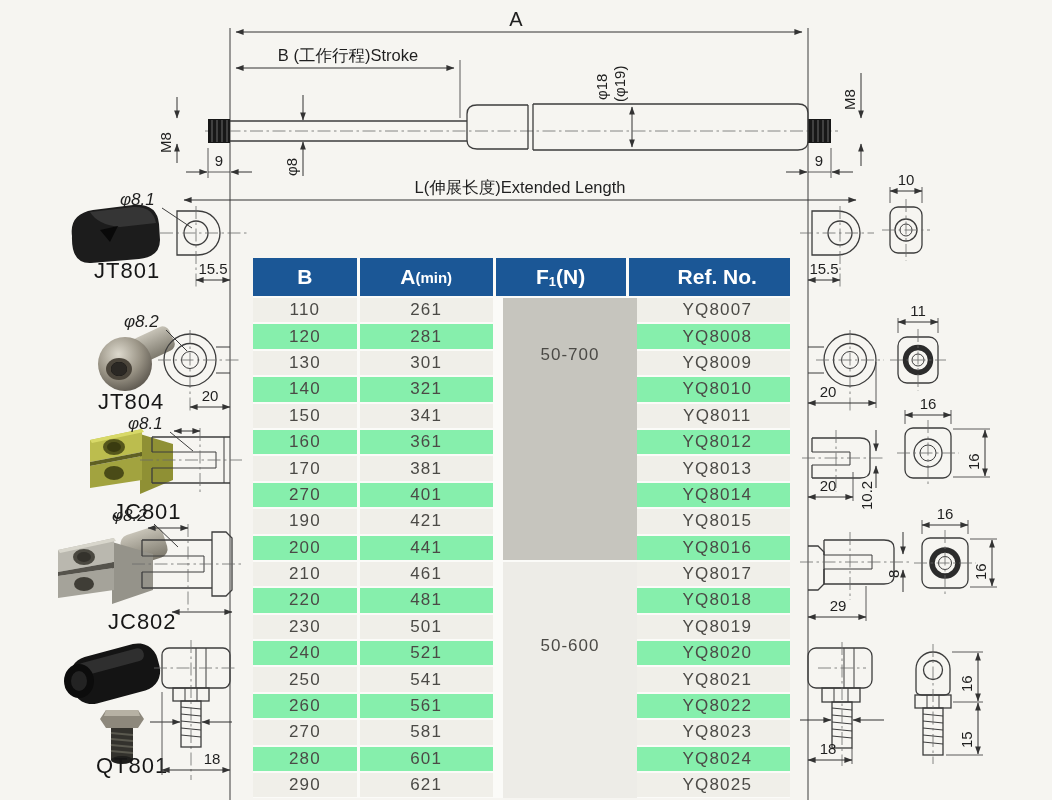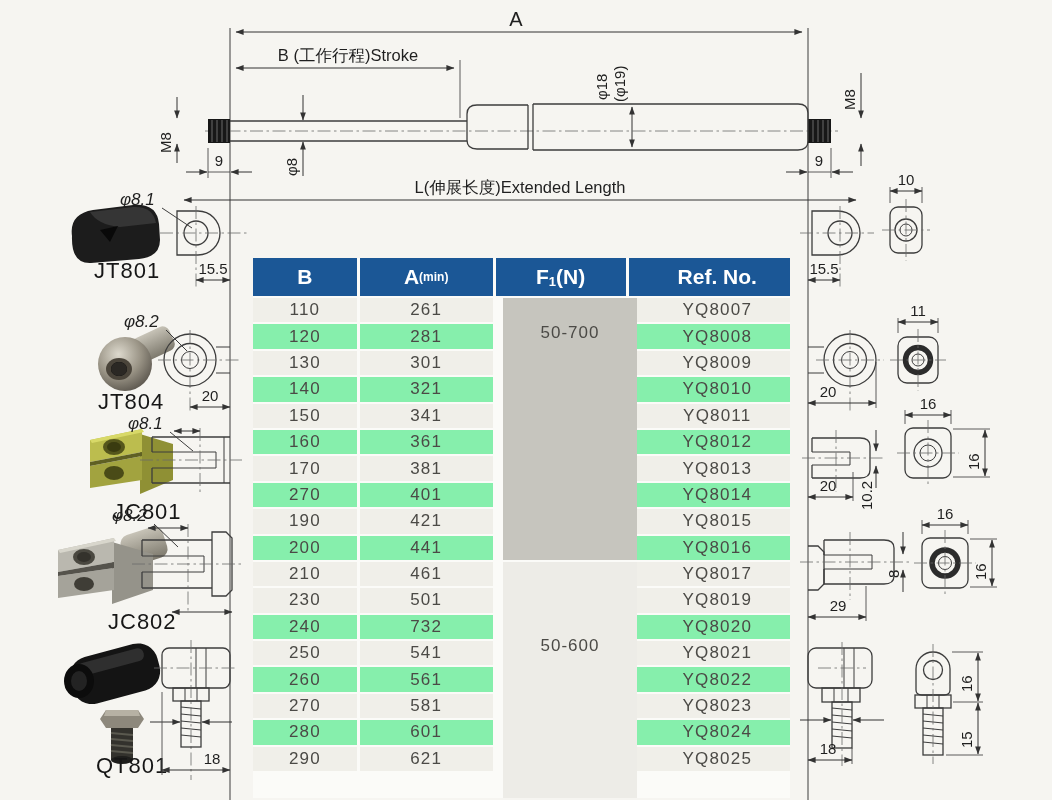--- a/index.html
+++ b/index.html
@@ -25,33 +25,33 @@
   .co{font-size:17px;font-style:italic;}
   
   .spec-table{position:absolute;left:253px;top:258px;width:537px;background:#fbfbf8;}
   .thead{display:flex;height:38px;margin-bottom:2px;}
   .hcell{color:#fff;display:flex;align-items:center;justify-content:center;font-weight:bold;}
   .w-b{width:107px;margin-right:3px;}
   .w-a{width:137px;margin-right:3px;}
   .w-f{width:134px;margin-right:3px;}
   .w-r{width:150px;padding-left:16px;}
   .h-big{font-size:21px;}
-  .h-sub{font-size:12px;}
+  .h-sub{font-size:15px;}
   .h-f1{font-size:13px;margin-top:8px;}
   .tbody{position:relative;height:500px;}
   .trow{display:flex;height:24.4px;margin-bottom:2px;}
   .cell{display:flex;align-items:center;justify-content:center;
         font-size:17px;color:#4b4a46;letter-spacing:1.2px;}
   .trow.light .cell{background:#f0efe9;}
   .trow.dark  .cell{background:#86efac;}
   .fspacer{width:134px;margin-right:3px;}
   .fblock{position:absolute;left:250px;width:134px;display:flex;justify-content:center;
           font-size:17px;color:#4b4a46;letter-spacing:1px;}
   .f1{top:0;height:262px;background:#c6c5be;}
-  .f1 span{margin-top:25px;}
+  .f1 span{margin-top:47px;}
   .f2{top:264px;height:236px;background:#edece7;}
   .f2 span{margin-top:74px;}
 </style>
 </head>
 <body>
 
 <div class="page">
 
 <svg class="draw" width="1052" height="800" viewBox="0 0 1052 800">
   <defs>
@@ -510,29 +510,35 @@
     <div class="cell w-a">441</div>
     <div class="fspacer"></div>
     <div class="cell w-r">YQ8016</div>
   </div>
         <div class="trow light">
     <div class="cell w-b">210</div>
     <div class="cell w-a">461</div>
     <div class="fspacer"></div>
     <div class="cell w-r">YQ8017</div>
   </div>
+        <div class="trow dark">
+    <div class="cell w-b">220</div>
+    <div class="cell w-a">481</div>
+    <div class="fspacer"></div>
+    <div class="cell w-r">YQ8018</div>
+  </div>
         <div class="trow light">
     <div class="cell w-b">230</div>
     <div class="cell w-a">501</div>
     <div class="fspacer"></div>
     <div class="cell w-r">YQ8019</div>
   </div>
         <div class="trow dark">
     <div class="cell w-b">240</div>
-    <div class="cell w-a">732</div>
+    <div class="cell w-a">521</div>
     <div class="fspacer"></div>
     <div class="cell w-r">YQ8020</div>
   </div>
         <div class="trow light">
     <div class="cell w-b">250</div>
     <div class="cell w-a">541</div>
     <div class="fspacer"></div>
     <div class="cell w-r">YQ8021</div>
   </div>
         <div class="trow dark">

